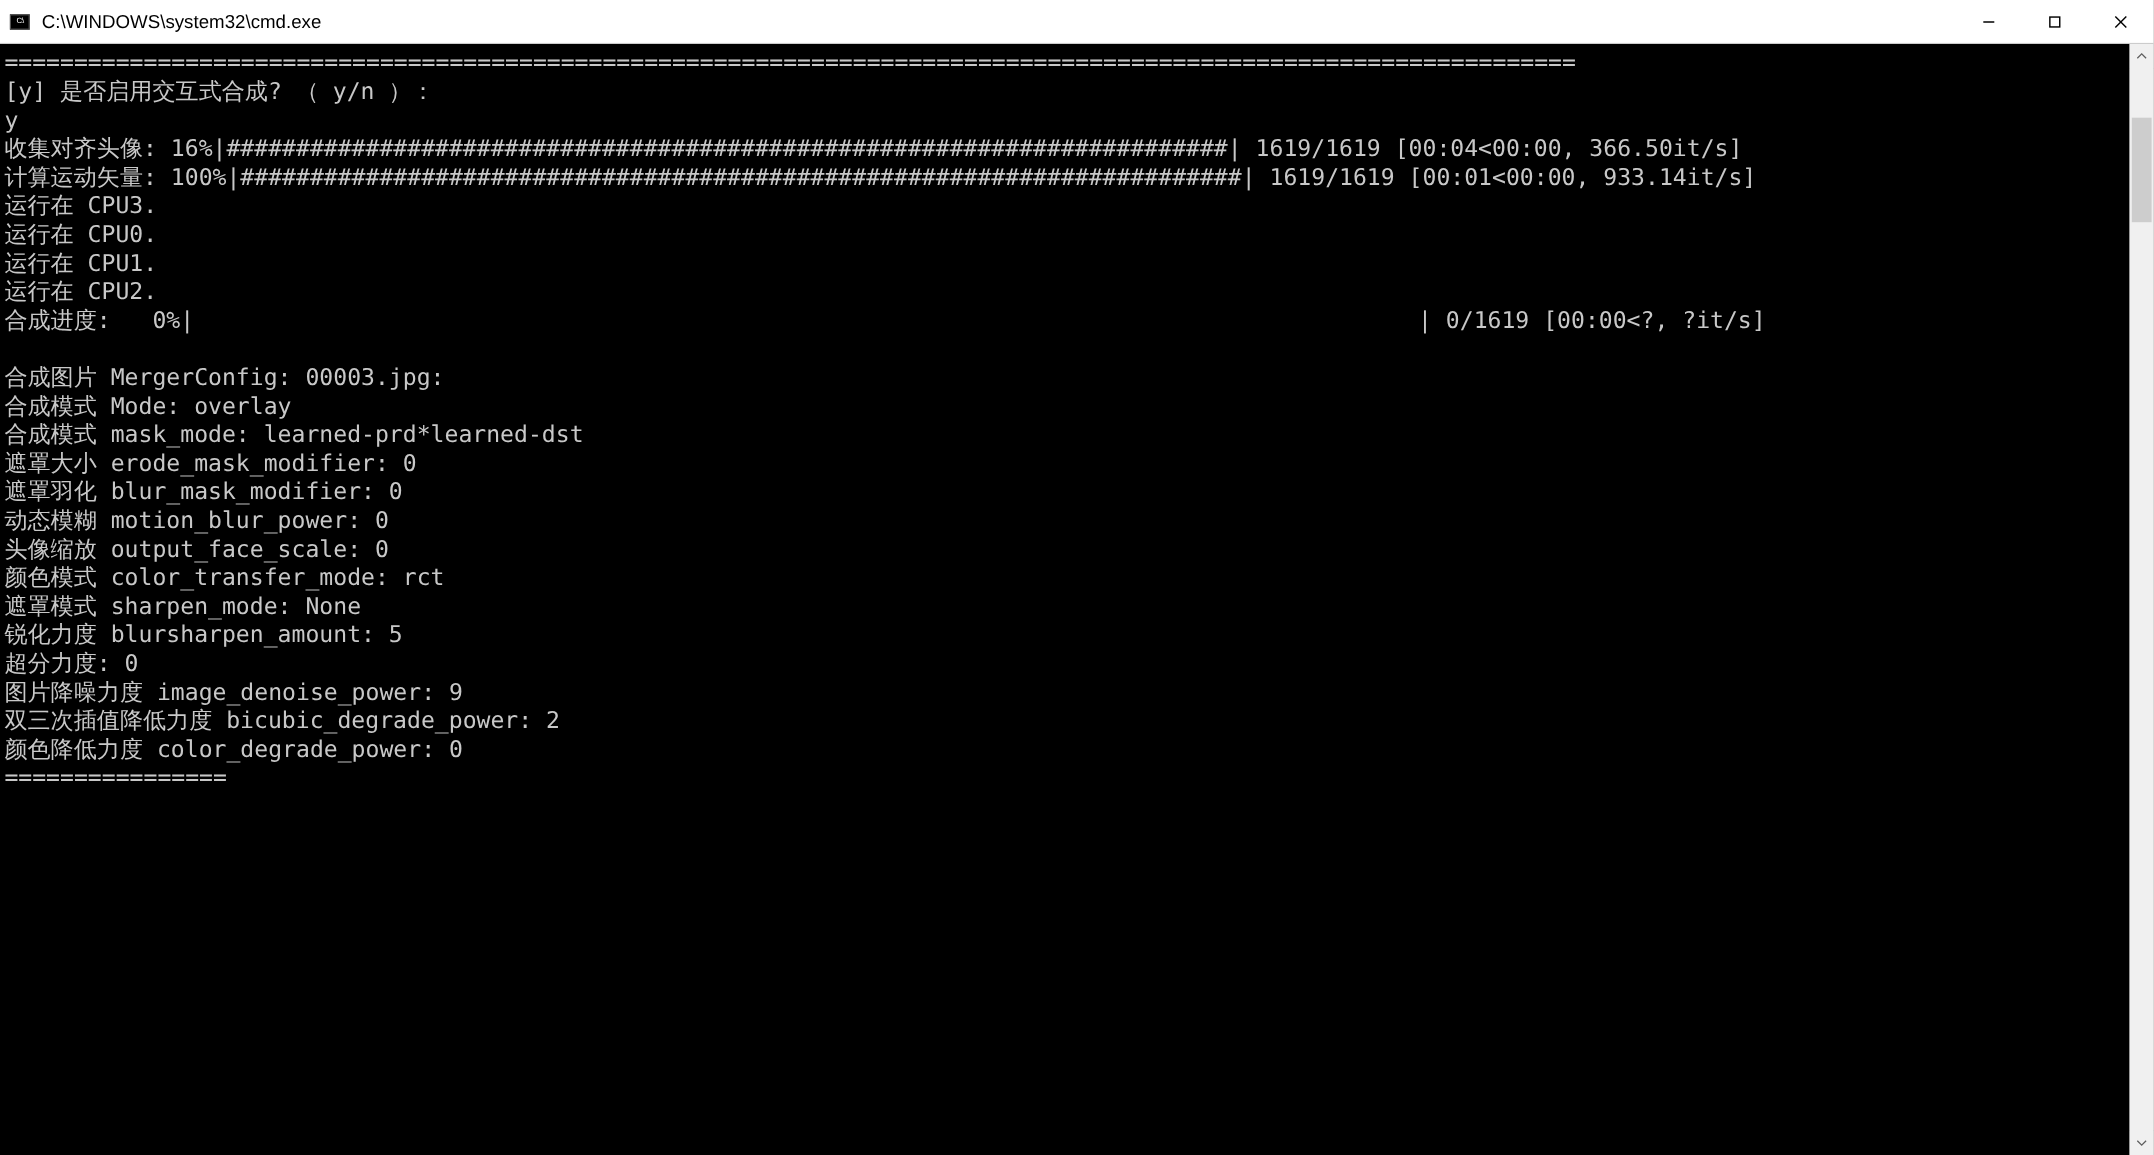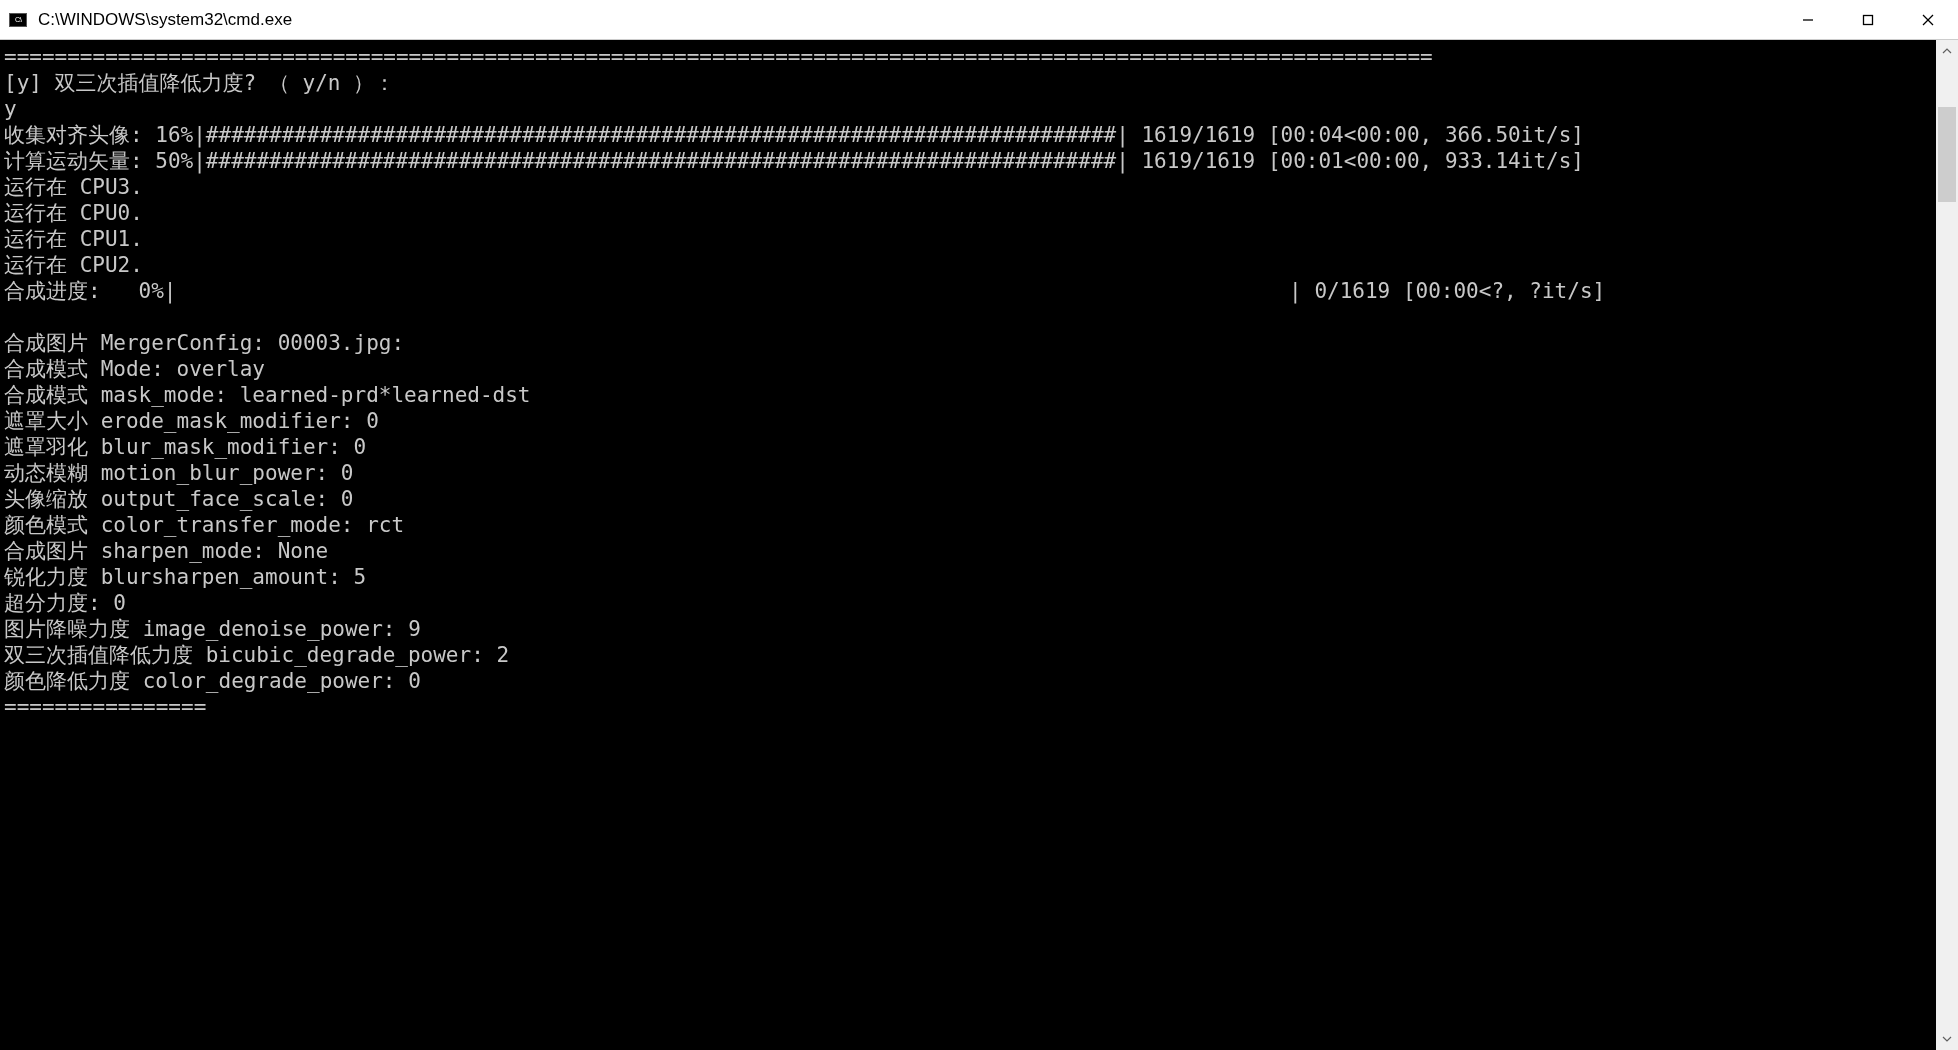--- a/index.html
+++ b/index.html
@@ -156,39 +156,39 @@
         <svg width="14" height="14" viewBox="0 0 14 14">
             <line x1="2" y1="2" x2="12" y2="12" stroke-width="1.3"></line>
             <line x1="12" y1="2" x2="2" y2="12" stroke-width="1.3"></line>
           </svg>
       </div>
     </div>
   </div>
 
   <div class="terminal-area">
     <div class="terminal-content"><span>=================================================================================================================</span>
-<span>[y] 双三次插值降低力度? （ y/n ）：</span>
+<span>[y] 是否启用交互式合成? （ y/n ）：</span>
 <span>y</span>
 <span>收集对齐头像: 16%</span><span>|########################################################################| 1619/1619 [00:04&lt;00:00, 366.50it/s]</span>
-<span>计算运动矢量: 50%</span><span>|########################################################################| 1619/1619 [00:01&lt;00:00, 933.14it/s]</span>
+<span>计算运动矢量: 100%</span><span>|########################################################################| 1619/1619 [00:01&lt;00:00, 933.14it/s]</span>
 <span>运行在 CPU3.</span>
 <span>运行在 CPU0.</span>
 <span>运行在 CPU1.</span>
 <span>运行在 CPU2.</span>
 <span>合成进度:   0%</span><span>|                                                                                        | 0/1619 [00:00&lt;?, ?it/s]</span>
 <span></span>
 <span>合成图片 MergerConfig: 00003.jpg:</span>
 <span>合成模式 Mode: overlay</span>
 <span>合成模式 mask_mode: learned-prd*learned-dst</span>
 <span>遮罩大小 erode_mask_modifier: 0</span>
 <span>遮罩羽化 blur_mask_modifier: 0</span>
 <span>动态模糊 motion_blur_power: 0</span>
 <span>头像缩放 output_face_scale: 0</span>
 <span>颜色模式 color_transfer_mode: rct</span>
-<span>合成图片 sharpen_mode: None</span>
+<span>遮罩模式 sharpen_mode: None</span>
 <span>锐化力度 blursharpen_amount: 5</span>
 <span>超分力度: 0</span>
 <span>图片降噪力度 image_denoise_power: 9</span>
 <span>双三次插值降低力度 bicubic_degrade_power: 2</span>
 <span>颜色降低力度 color_degrade_power: 0</span>
 <span>================</span></div>
 
     <div class="scrollbar">
       <div class="scrollbar-arrow">
         <svg width="10" height="6" viewBox="0 0 10 6">

